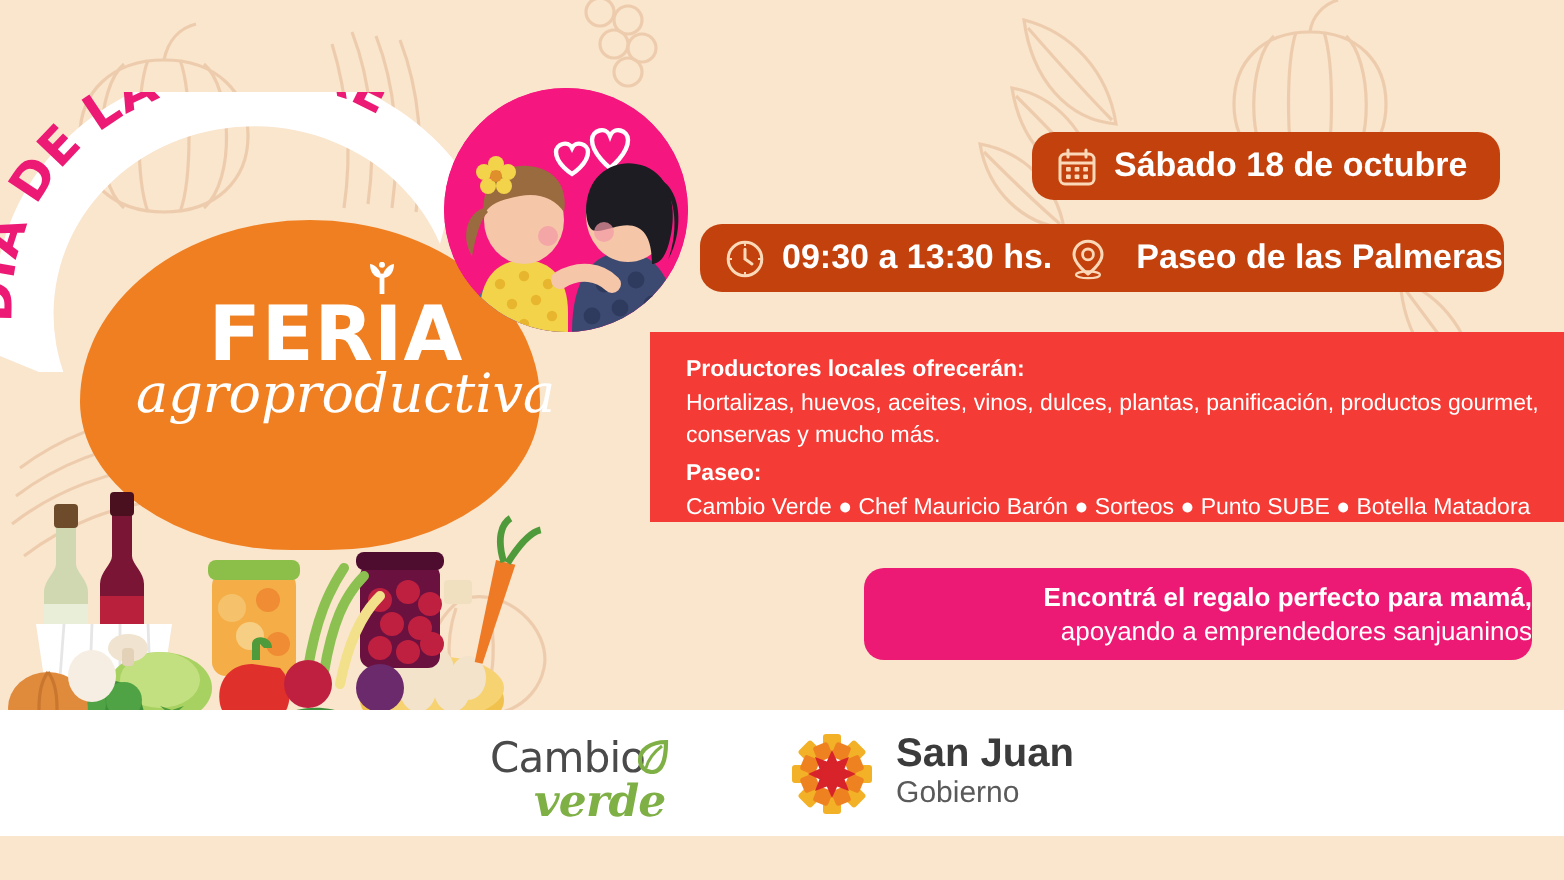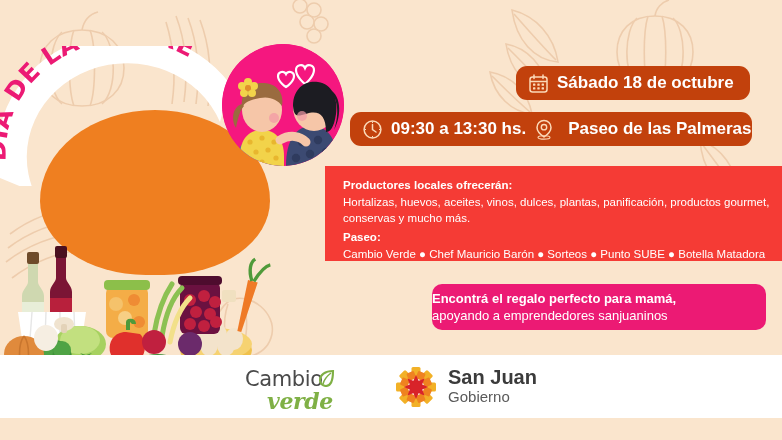--- a/index.html
+++ b/index.html
@@ -66,21 +66,21 @@
   }
   .red-panel .hd{font-size:11.5px;font-weight:bold;line-height:1.45;}
   .red-panel .bd{font-size:11.5px;line-height:1.42;}
   .red-panel .stands{font-size:11.5px;font-weight:bold;line-height:1.45;margin-top:3px;}
   .red-panel .stands-list{font-size:11.5px;line-height:1.42;}
 
   
   .cta{
     position:absolute;left:432px;top:284px;width:334px;height:46px;
     background:#ec1a74;border-radius:10px;color:#ffffff;
-    display:flex;flex-direction:column;align-items:flex-start;justify-content:center;
+    display:flex;flex-direction:column;align-items:flex-end;justify-content:center;
     text-align:center;box-sizing:border-box;
   }
   .cta .l1{font-size:13px;font-weight:bold;line-height:1.32;}
   .cta .l2{font-size:13px;line-height:1.32;}
 
   
   .footer{position:absolute;left:0;top:355px;width:782px;height:63px;background:#ffffff;}
   .footer-inner{
     position:absolute;left:0;top:0;width:782px;height:63px;
     display:flex;align-items:center;justify-content:center;gap:52px;
@@ -192,20 +192,33 @@
         <defs>
           <path id="arcPath" d="M 14,128 A 120,112 0 0 1 234,48"></path>
         </defs>
         <path d="M 6,132 A 128,120 0 0 1 236,38 L 226,76 A 94,88 0 0 0 40,146 Z" fill="#ffffff"></path>
         <text font-family="DejaVu Sans, sans-serif" font-size="25" font-weight="bold" fill="#ec1a74" letter-spacing="0.5">
           <textPath href="#arcPath" startOffset="4%">DÍA DE LA MADRE</textPath>
         </text>
       </svg>
     </div>
 
+    <div class="feria-wrap">
+      <div class="feria">
+        <svg class="sprout" viewBox="0 0 18 16">
+          <path d="M9,16 L9,7" stroke="#ffffff" stroke-width="2.4" fill="none" stroke-linecap="round"></path>
+          <path d="M9,8 C5,8 3,5 3,1 C6,1.6 8.2,4 9,8 Z" fill="#ffffff"></path>
+          <path d="M9,8 C13,8 15,5 15,1 C12,1.6 9.8,4 9,8 Z" fill="#ffffff"></path>
+          <path d="M9,7.5 C9,4 9,1.5 9,0 C9,1.5 9,4 9,7.5 Z" fill="#ffffff"></path>
+          <circle cx="9" cy="1.4" r="1.5" fill="#ffffff"></circle>
+        </svg>
+        <span>FERIA</span>
+      </div>
+      <div class="agro">agroproductiva</div>
+    </div>
 
     <div class="produce">
       <svg width="280" height="150" viewBox="0 0 280 150">
 
         <g>
           <path d="M34,24 L34,44 C34,48 28,52 28,58 L28,96 L50,96 L50,58 C50,52 44,48 44,44 L44,24 Z" fill="#cfd8b0"></path>
           <rect x="33" y="14" width="12" height="12" rx="2" fill="#6e4b2a"></rect>
           <rect x="28" y="64" width="22" height="16" fill="#e8eed8"></rect>
           <path d="M62,18 L62,40 C62,44 56,48 56,54 L56,96 L78,96 L78,54 C78,48 72,44 72,40 L72,18 Z" fill="#7b1535"></path>
           <rect x="61" y="8" width="12" height="12" rx="2" fill="#4a1020"></rect>

